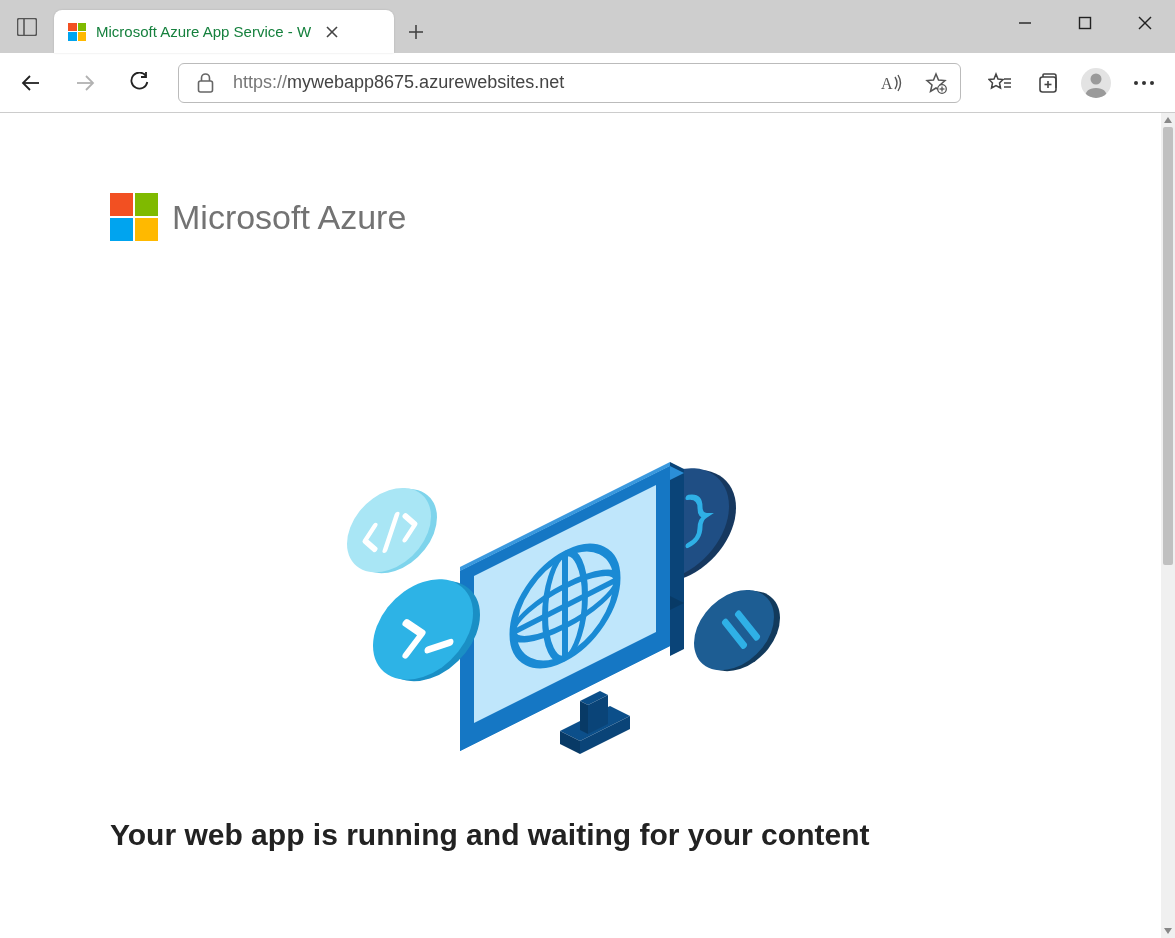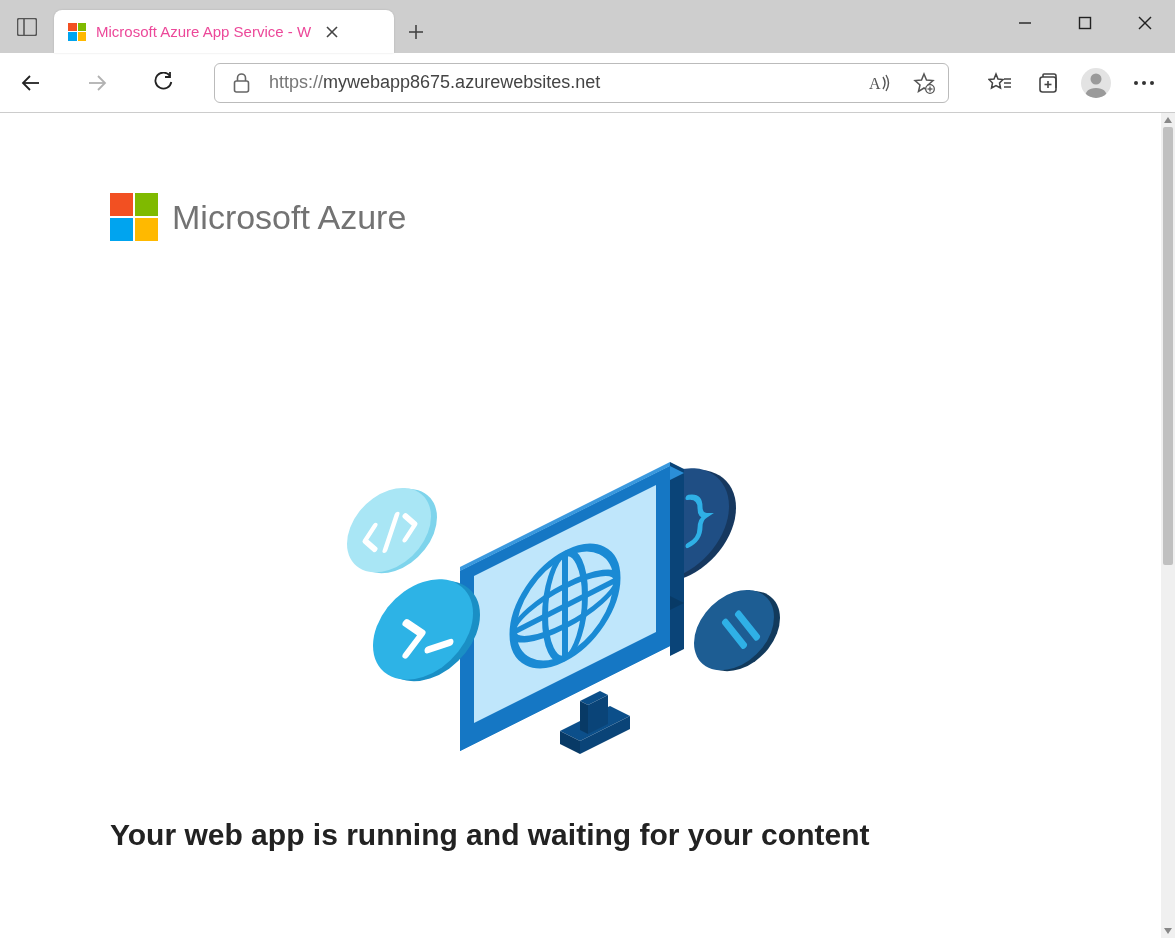--- a/index.html
+++ b/index.html
@@ -34,21 +34,21 @@
     border-radius: 8px 8px 0 0;
     display:flex;
     align-items:center;
     padding: 0 10px 0 14px;
     gap: 10px;
     min-width: 340px;
     box-shadow: 0 0 2px rgba(0,0,0,0.15);
   }
   .tab-title {
     font-size: 15px;
-    color: #ec4899;
+    color: #15803d;
     white-space: nowrap;
     overflow: hidden;
     max-width: 245px;
     text-overflow: clip;
   }
   .tab-close {
     width:22px; height:22px;
     display:flex;align-items:center;justify-content:center;
     border-radius:4px;
   }
@@ -69,21 +69,21 @@
   }
 
   
   .addr-row {
     height: 60px;
     background:#fff;
     border-bottom: 1px solid #ccc;
     display:flex;
     align-items:center;
     padding: 0 8px;
-    gap: 20px;
+    gap: 8px;
   }
   .nav-btn {
     width: 46px; height: 46px;
     display:flex;align-items:center;justify-content:center;
     border-radius: 6px;
   }
   .nav-btn.disabled svg { opacity: 0.35; }
   .addr-box {
     flex: 1;
     height: 40px;

